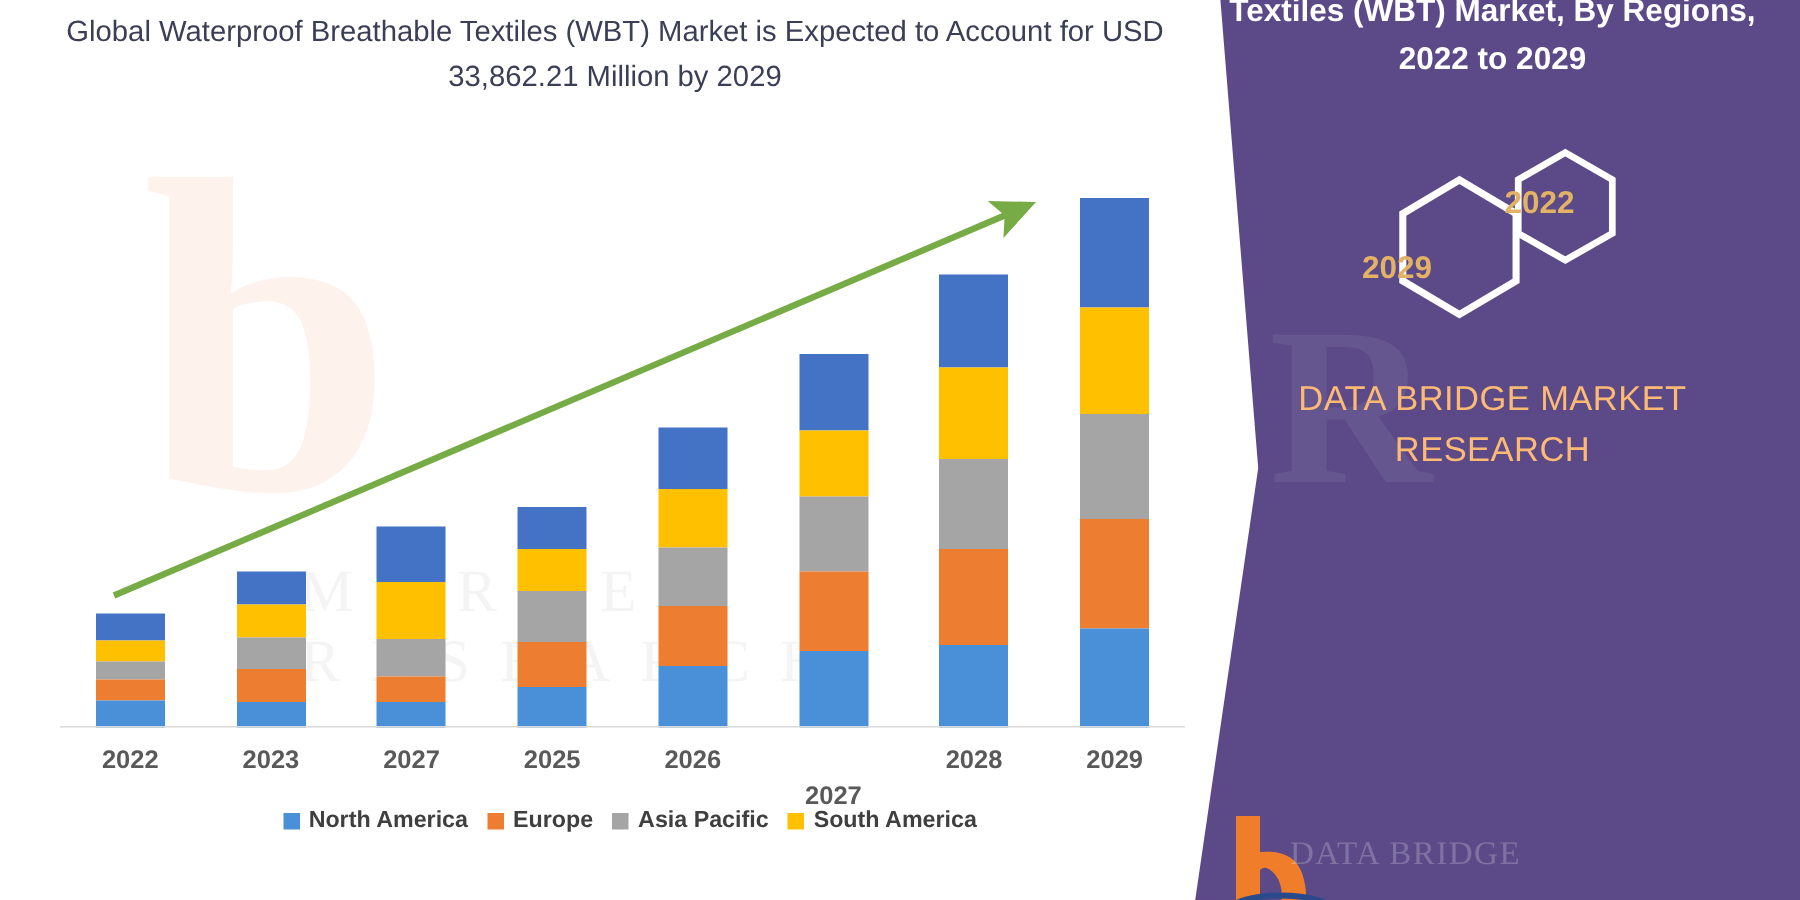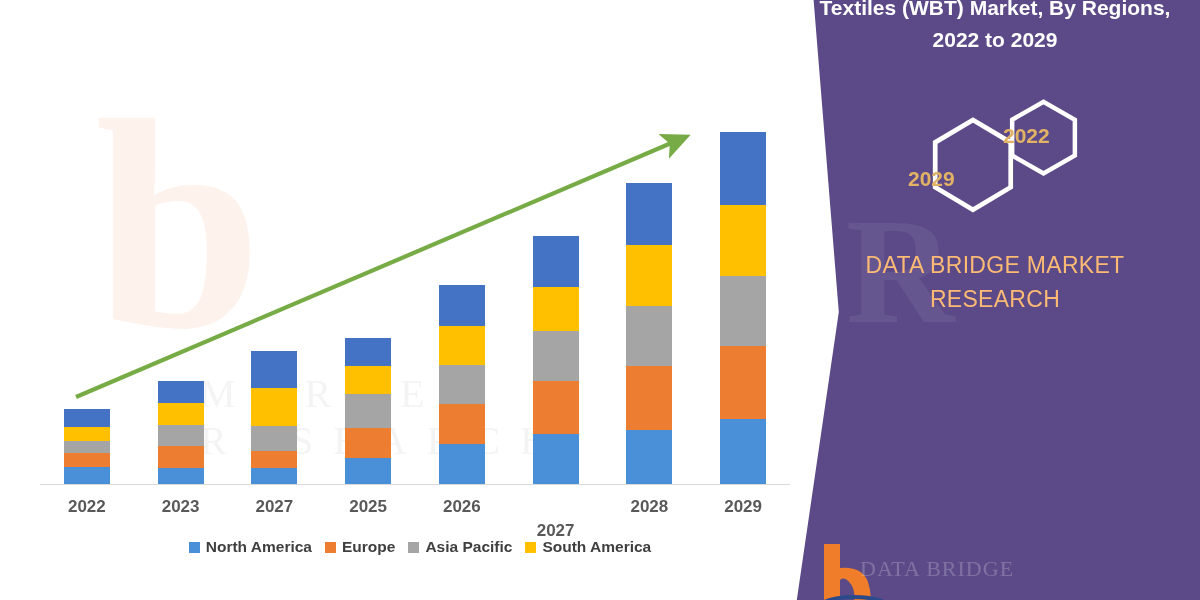--- a/index.html
+++ b/index.html
@@ -106,20 +106,21 @@
   }
 </style>
 </head>
 <body>
 
 <div id="chart-panel">
 
   <div class="wm" id="wm-b">b</div>
   <div class="wm" id="wm-market">MARKET RESEARCH</div>
 
+  <div id="chart-title">Global Waterproof Breathable Textiles (WBT) Market is Expected to Account for USD 33,862.21 Million by 2029</div>
 
   <div id="plot">
       <div class="bar-group" style="left: 23.875px;">
         <div class="seg" style="height: 18.125px; background: rgb(68, 114, 196);"></div>
         <div class="seg" style="height: 14.0625px; background: rgb(255, 192, 0);"></div>
         <div class="seg" style="height: 12.0833px; background: rgb(165, 165, 165);"></div>
         <div class="seg" style="height: 14.0625px; background: rgb(237, 125, 49);"></div>
         <div class="seg" style="height: 18.125px; background: rgb(74, 144, 217);"></div>
       </div>
       <div class="bar-group" style="left: 117.625px;">

